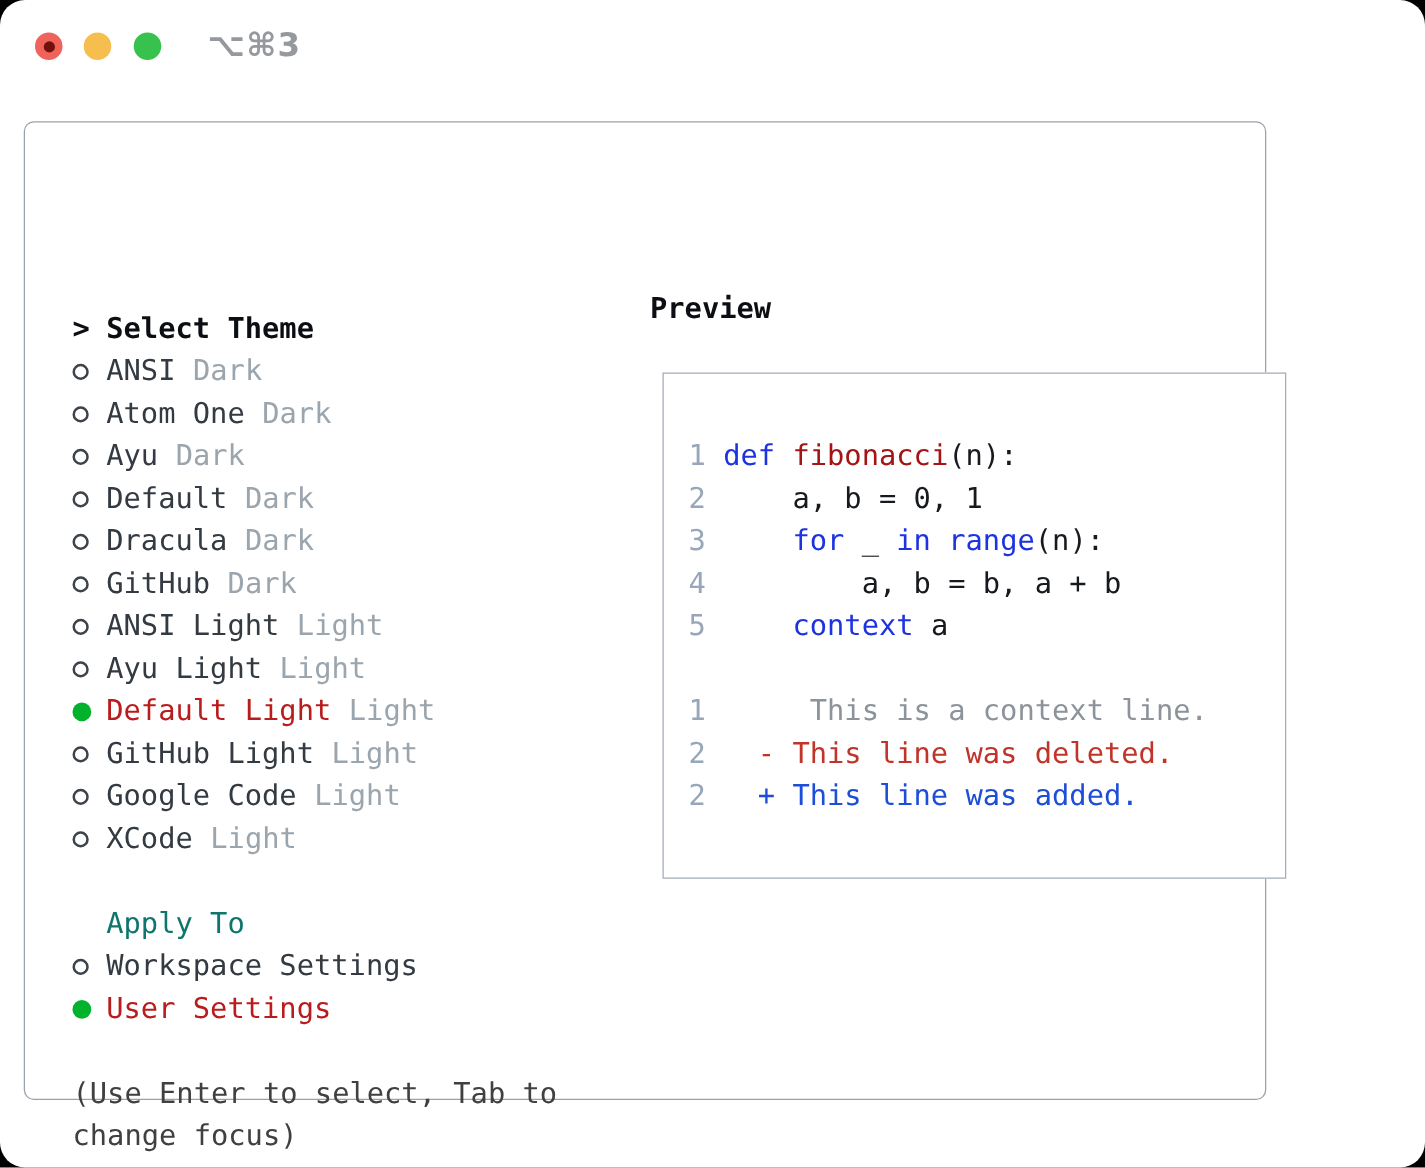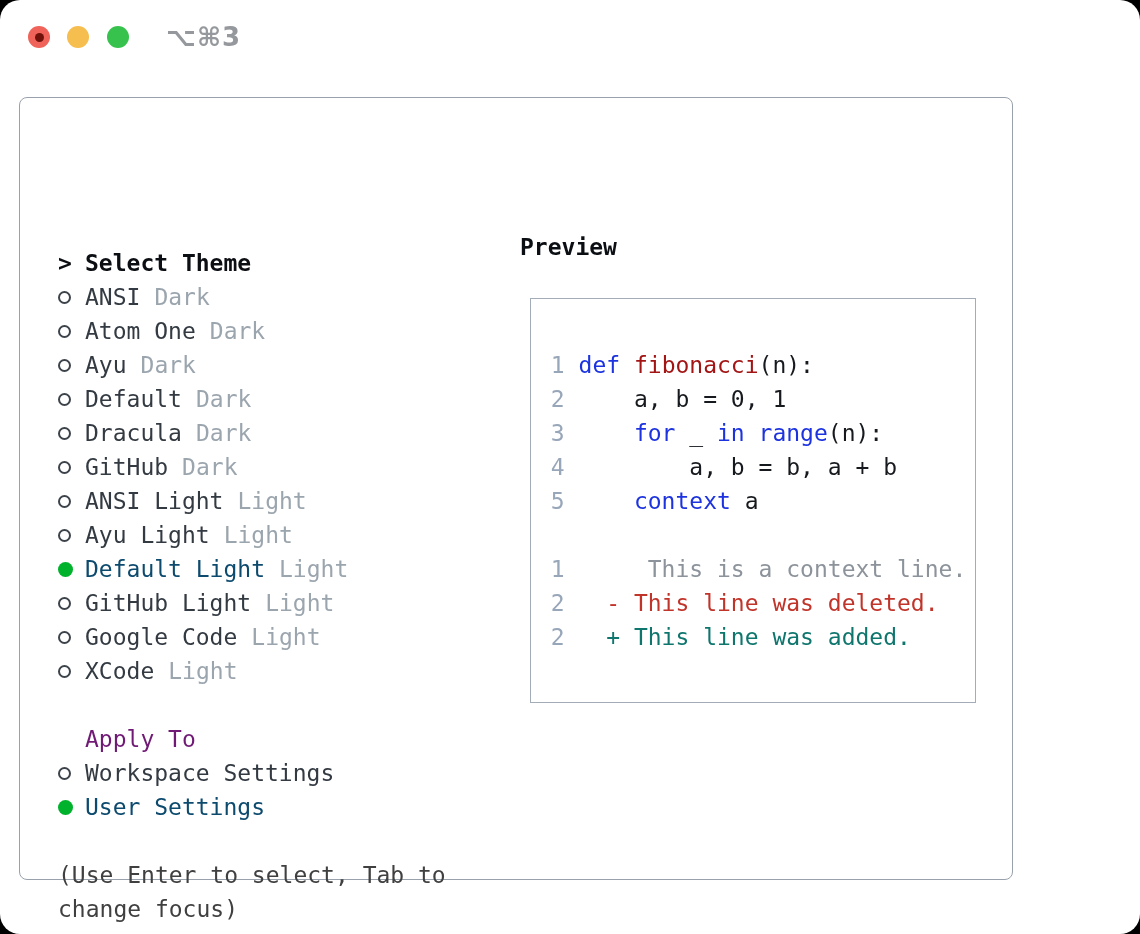--- a/index.html
+++ b/index.html
@@ -27,43 +27,43 @@
   }
   
   .left-col{position:absolute;left:38px;top:148px;font-size:23px;line-height:34px;}
   .trow{display:flex;height:34px;align-items:center;white-space:pre;}
   .marker{width:27px;display:inline-flex;align-items:center;flex:none;}
   .dot{width:13px;height:13px;border:2px solid #3d434b;border-radius:50%;box-sizing:border-box;}
   .dot-sel{width:15px;height:15px;background:#00b22c;border-radius:50%;}
   .prefix{font-weight:bold;color:#0b0e12;}
   .hdr{font-weight:bold;color:#0b0e12;}
   .name{color:#333a42;}
-  .name.sel{color:#0c4a6e;}
+  .name.sel{color:#b91c1c;}
   .variant{color:#9ba5ae;margin-left:14px;}
-  .apply-hdr{color:#701a75;font-weight:500;}
+  .apply-hdr{color:#0f766e;font-weight:500;}
   .hint-line{color:#404040;font-size:23px;line-height:34px;white-space:pre;height:34px;}
   .spacer{height:34px;}
   
   .preview-label{
     position:absolute;left:500px;top:132px;height:34px;line-height:34px;
     font-size:23px;font-weight:bold;color:#0b0e12;
   }
   .preview-box{
-    position:absolute;left:510px;top:200px;width:446px;height:405px;
+    position:absolute;left:510px;top:200px;width:499px;height:405px;
     border:1.5px solid #a4acb7;box-sizing:border-box;
     padding-top:49px;padding-left:6px;overflow:hidden;background:#fff;
   }
   .pline{height:34px;line-height:34px;font-size:23px;white-space:pre;}
   .lnum{display:inline-block;width:2ch;text-align:right;margin-right:1ch;color:#98a6b9;}
   .kw{color:#1c33df;}
   .fn{color:#a31515;}
   .p{color:#16191d;}
   .ctx{color:#8c939b;margin-top:20px;}
   .del{color:#c1342a;}
-  .add{color:#0f766e;}
+  .add{color:#1d4ed8;}
 </style>
 </head>
 <body>
 
 <div class="window">
 
   <span class="tl red">
     <span class="tl-dot"></span>
   </span>
   <span class="tl yellow"></span>

